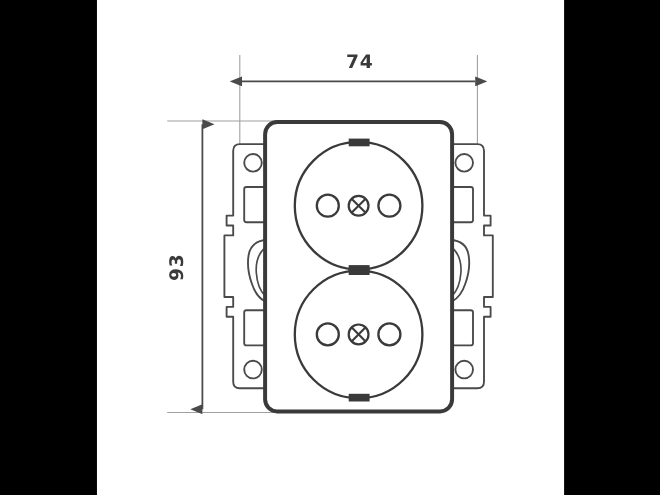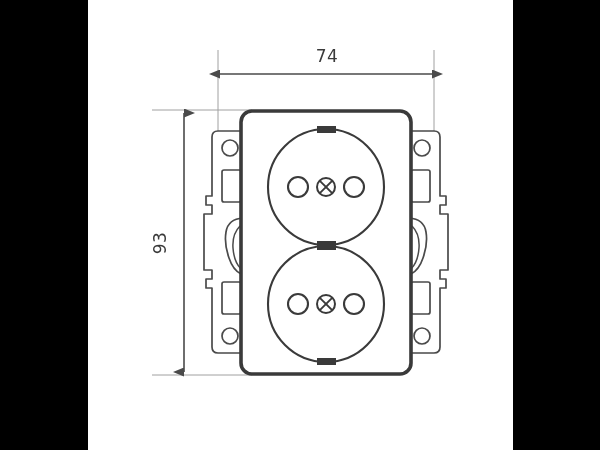--- a/index.html
+++ b/index.html
@@ -12,20 +12,21 @@
     width: 600px;
     height: 450px;
     overflow: hidden;
     font-family: "DejaVu Sans", "Liberation Sans", sans-serif;
   }
   #stage {
     position: relative;
     width: 600px;
     height: 370px;
     background: #000000;
+    font-weight: bold;
   }
   #canvas-area {
     position: absolute;
     left: 88px;
     top: 0px;
     width: 425px;
     height: 450px;
     background: #ffffff;
   }
   #drawing-svg {

